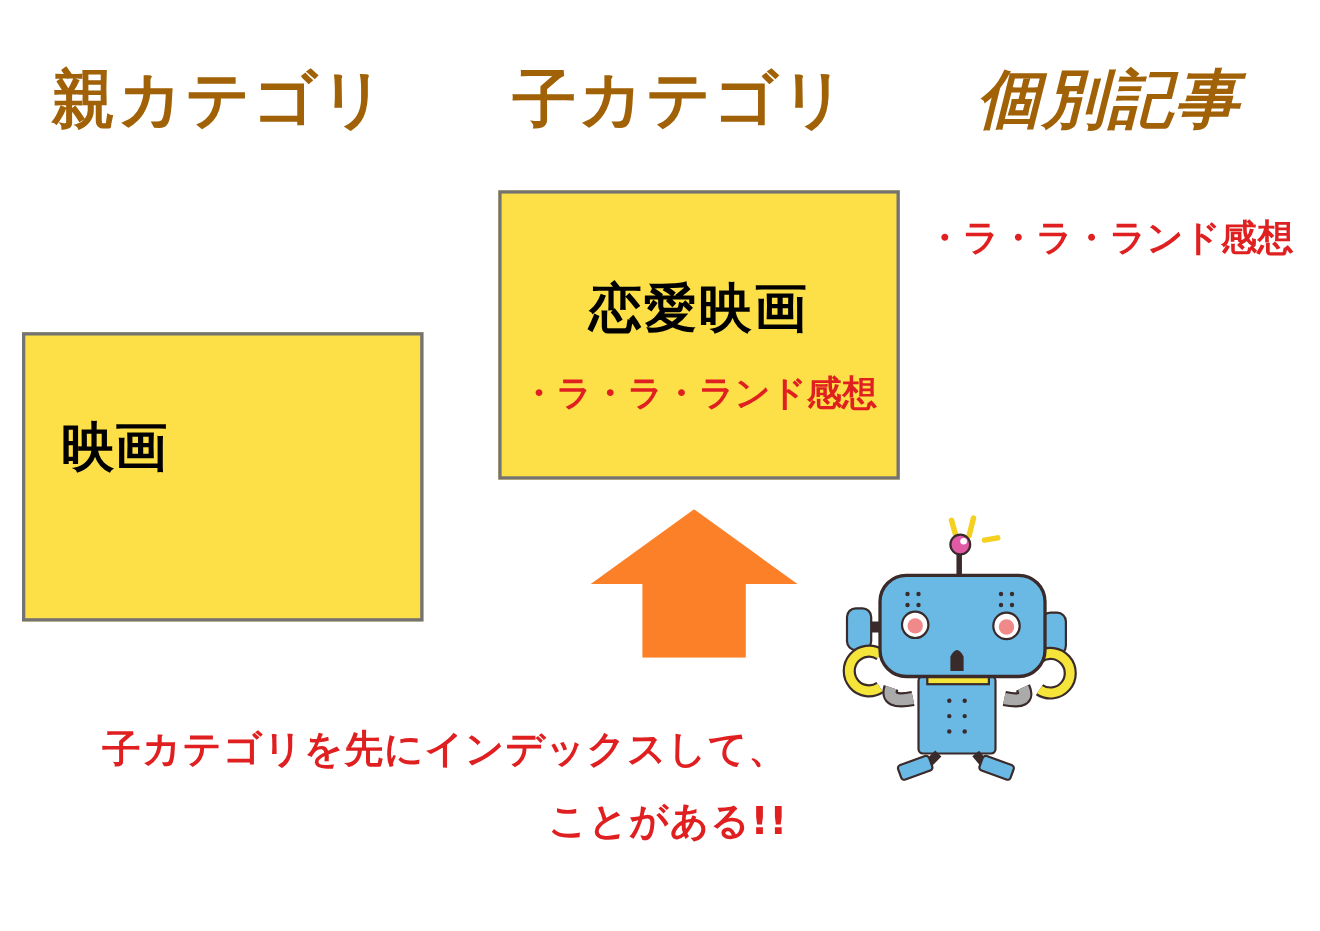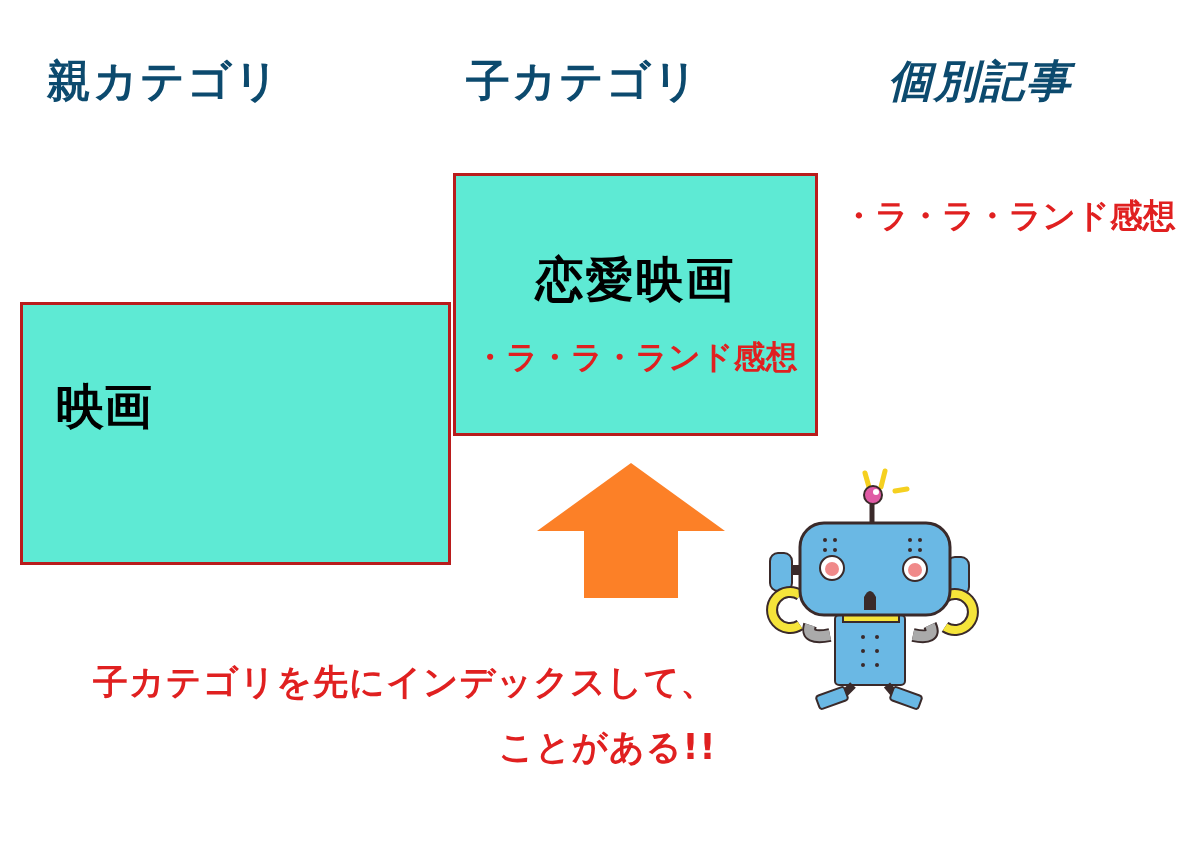--- a/index.html
+++ b/index.html
@@ -1,20 +1,20 @@
 <!DOCTYPE html>
 <html><head>
   <meta charset="utf-8">
   <style>
     html, body { margin:0; padding:0; }
     body { width:1200px; height:846px; background:#ffffff; position:relative; overflow:hidden;
            font-family:"DejaVu Sans", sans-serif; }
-    .heading { position:absolute; top:52px; font-size:44px; font-weight:bold; color:#0c4a6e; letter-spacing:2px; white-space:nowrap; }
-    .box { position:absolute; border:3px solid #b91c1c; background:#5eead4; box-sizing:border-box; }
-    .box-parent { left:20px; top:302px; width:431px; height:263px; }
+    .heading { position:absolute; top:52px; font-size:58px; font-weight:bold; color:#a16207; letter-spacing:2px; white-space:nowrap; }
+    .box { position:absolute; border:3px solid #737373; background:#fde047; box-sizing:border-box; }
+    .box-parent { left:20px; top:302px; width:365px; height:263px; }
     .box-child { left:453px; top:173px; width:365px; height:263px; }
     .parent-label { position:absolute; left:33px; top:70px; font-size:48px; font-weight:bold; color:#000; }
     .child-label { position:absolute; left:0; right:0; top:72px; text-align:center; font-size:48px; font-weight:bold; color:#000; letter-spacing:2px; }
     .child-article { position:absolute; left:0; right:0; top:160px; text-align:center; font-size:32px; font-weight:bold; color:#e02020; }
     .articles { position:absolute; left:842px; top:186px; }
     .article { font-size:33px; font-weight:bold; line-height:60px; white-space:nowrap; color:#000; }
     .article.highlight { color:#e02020; }
     .arrow { position:absolute; left:537px; top:463px; }
     .robot { position:absolute; left:755px; top:465px; }
     .note { position:absolute; left:93px; top:650px; font-size:35px; font-weight:bold; color:#e02020; line-height:65px; letter-spacing:1px; }

